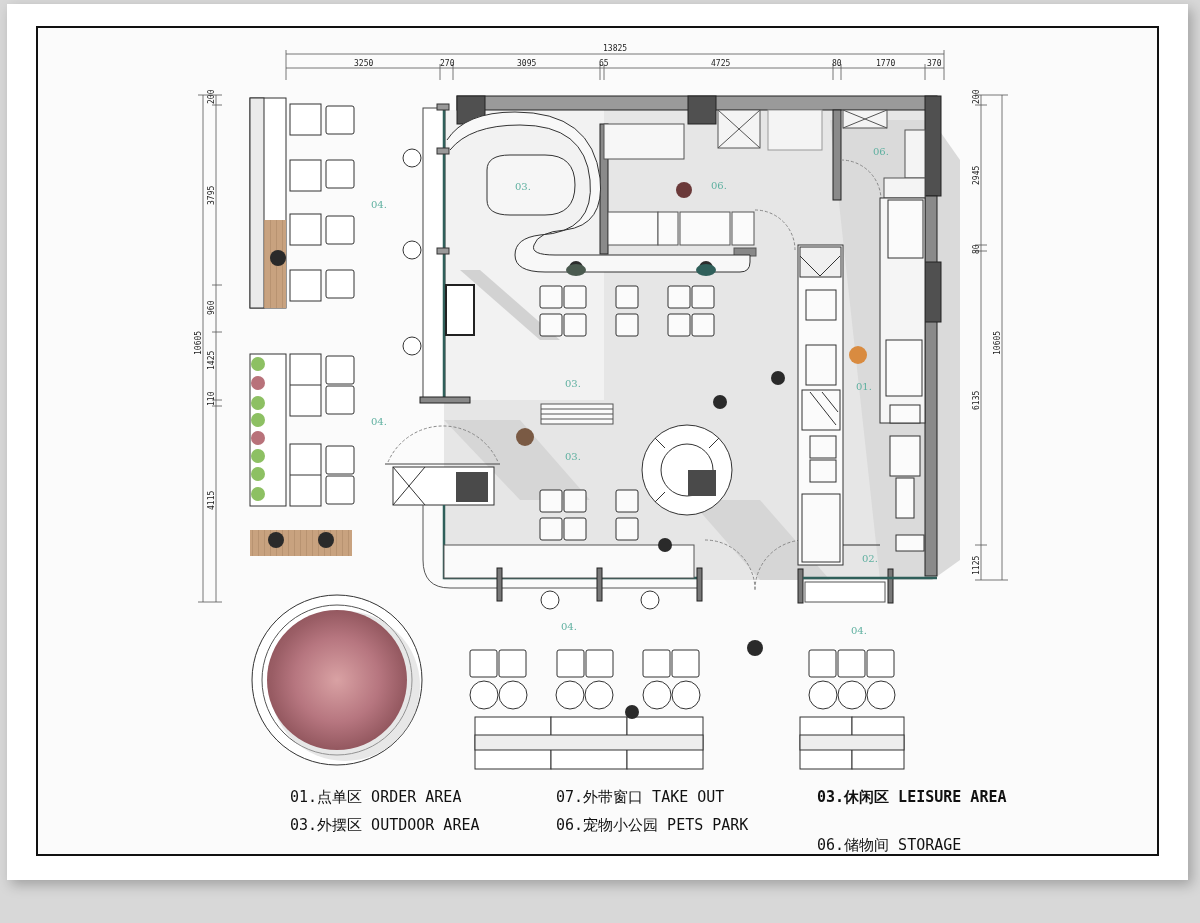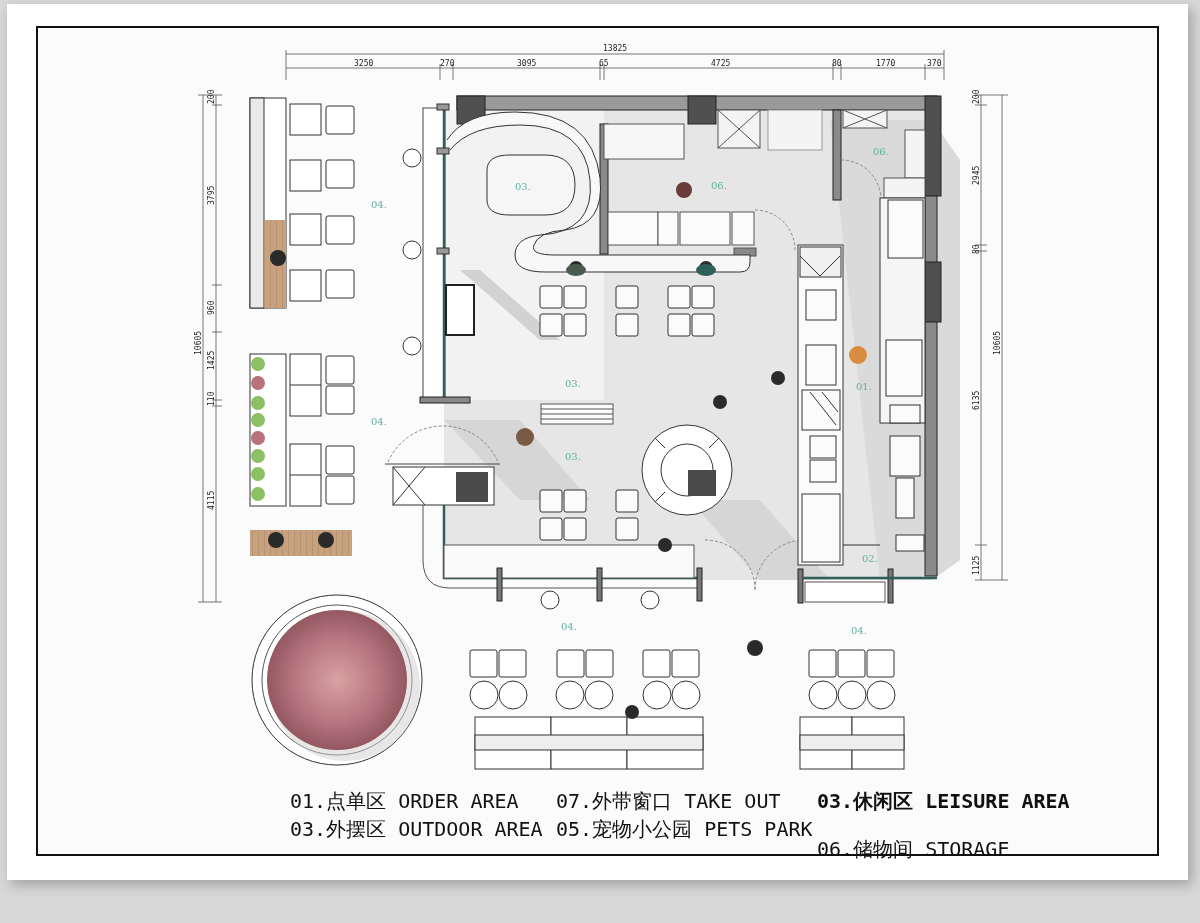--- a/index.html
+++ b/index.html
@@ -2,21 +2,21 @@
 <html><head>
 <meta charset="utf-8">
 <style>
   html,body{margin:0;padding:0;}
   body{width:1200px;height:923px;background:#d8d8d8;position:relative;overflow:hidden;font-family:"DejaVu Sans",sans-serif;}
   .sheet{position:absolute;left:7px;top:4px;width:1181px;height:876px;background:#ffffff;box-shadow:4px 5px 12px rgba(0,0,0,0.25);}
   .frame{position:absolute;left:36px;top:26px;width:1123px;height:830px;border:2px solid #111;background:#fbfbfb;box-sizing:border-box;}
   svg.plan{position:absolute;left:0;top:0;width:1200px;height:923px;}
   .dim{font-family:"DejaVu Sans Mono",monospace;font-size:8px;fill:#222;}
   .zone{font-family:"DejaVu Serif",serif;font-size:10px;fill:#5fb0a0;}
-  .legend{position:absolute;font-family:"DejaVu Sans Mono",monospace;font-size:20px;color:#111;white-space:nowrap;}
+  .legend{position:absolute;font-family:"DejaVu Sans Mono",monospace;font-size:15px;color:#111;white-space:nowrap;}
 </style>
 </head>
 <body>
 
 <div class="sheet"></div>
 <div class="frame"></div>
 
 <svg class="plan" viewBox="0 0 1200 923">
   <defs>
     <pattern id="wood" width="6" height="6" patternUnits="userSpaceOnUse">
@@ -349,14 +349,14 @@
   <text class="zone" x="856" y="390">01.</text>
   <text class="zone" x="862" y="562">02.</text>
   <text class="zone" x="561" y="630">04.</text>
   <text class="zone" x="851" y="634">04.</text>
 </svg>
 
 <div class="legend" style="left:290px;top:788px;">01.点单区  ORDER AREA</div>
 <div class="legend" style="left:556px;top:788px;">07.外带窗口 TAKE OUT</div>
 <div class="legend" style="left:817px;top:788px;font-weight:bold;">03.休闲区 LEISURE AREA</div>
 <div class="legend" style="left:290px;top:816px;">03.外摆区 OUTDOOR AREA</div>
-<div class="legend" style="left:556px;top:816px;">05.宠物小公园 PETS PARK</div>
+<div class="legend" style="left:556px;top:816px;">06.宠物小公园 PETS PARK</div>
 <div class="legend" style="left:817px;top:816px;margin-top:20px;">06.储物间 STORAGE</div>
 
 </body></html>

